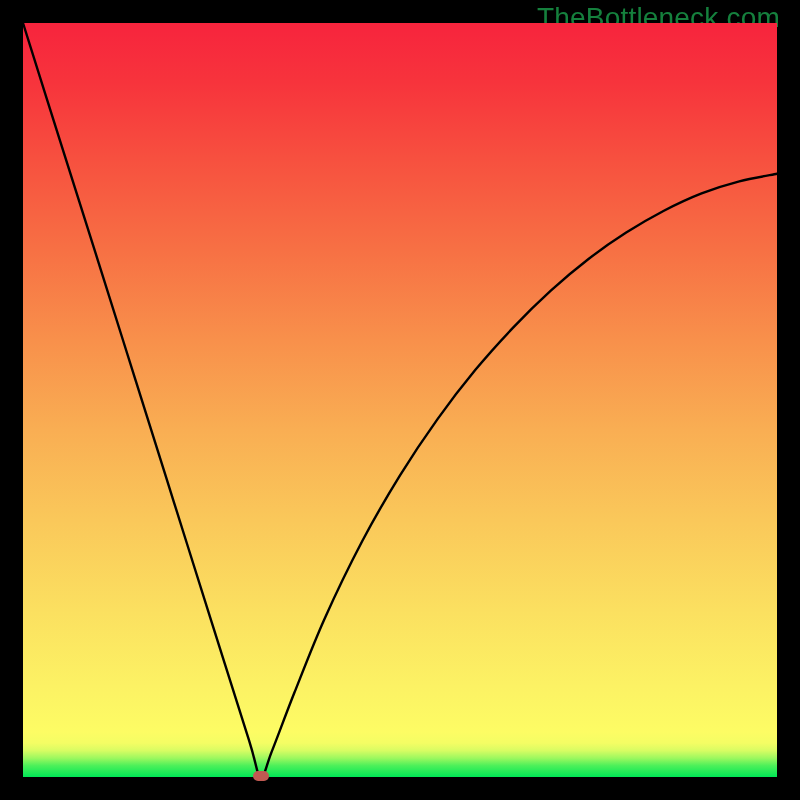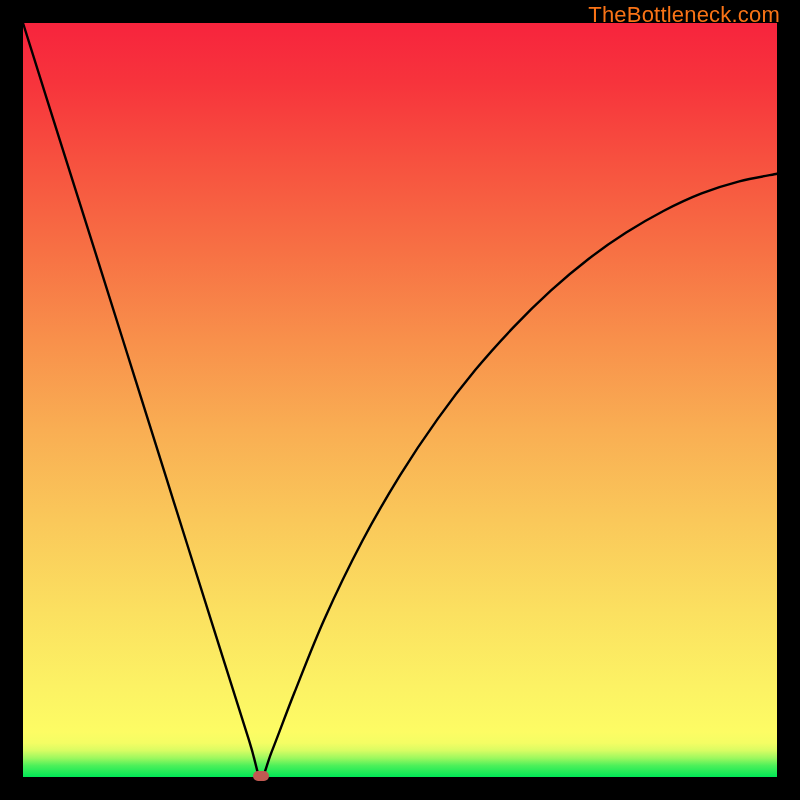--- a/index.html
+++ b/index.html
@@ -39,22 +39,22 @@
       #f77044 70%,
       #f7503f 82%,
       #f7343c 92%,
       #f7243d 100%
     );
   }
   .watermark {
     position: absolute;
     top: 2px;
     right: 20px;
-    color: #f97316;
-    font-size: 22px;
+    color: #15803d;
+    font-size: 28px;
     font-weight: 400;
     letter-spacing: 0.2px;
     user-select: none;
   }
   svg.curve {
     position: absolute;
     left: 0; top: 0;
     width: 754px;
     height: 754px;
     overflow: visible;

